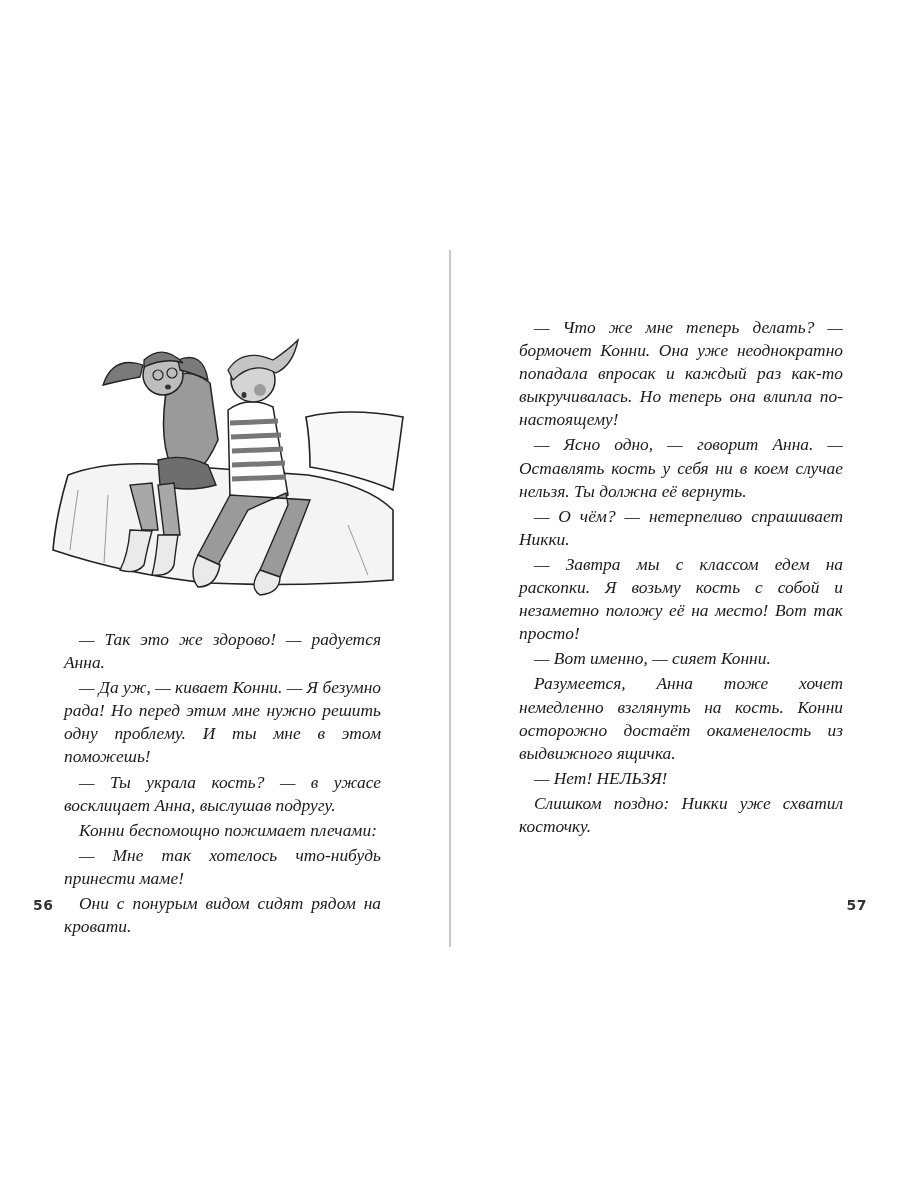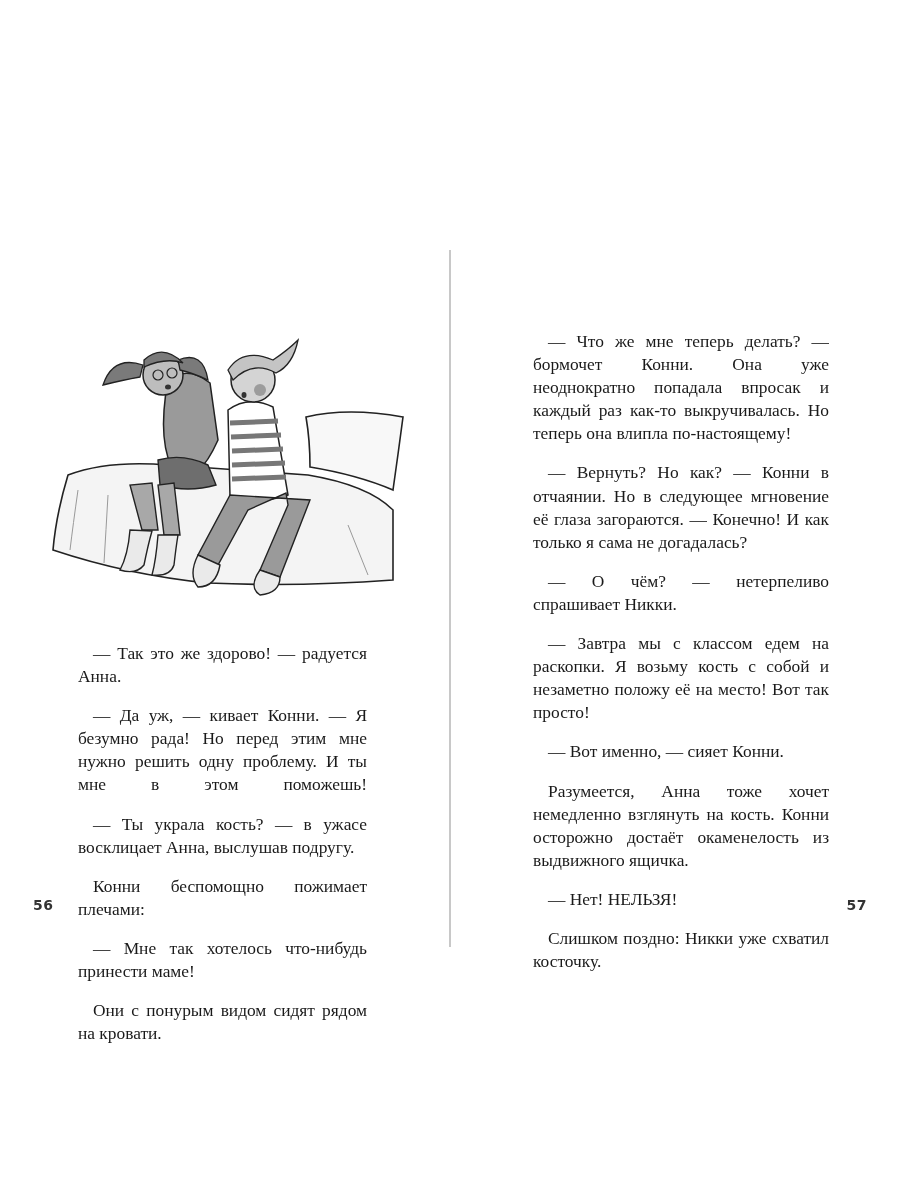--- a/index.html
+++ b/index.html
@@ -6,21 +6,21 @@
   body { width: 900px; height: 1200px; position: relative; overflow: hidden;
          font-family: "Liberation Serif", "DejaVu Serif", serif; color: #1a1a1a; }
   .spread-divider { position: absolute; left: 449px; top: 250px; width: 2px; height: 697px; background: #c8c8c8; }
   .page { position: absolute; top: 0; height: 1200px; }
   .page-left { left: 0; width: 385px; }
   .page-right { left: 451px; width: 449px; }
   .illustration { position: absolute; left: 48px; top: 325px; width: 365px; height: 285px; }
   .text-block { position: absolute; font-size: 17.4px; line-height: 23.1px; text-align: justify; }
   .text-left { left: 62px; top: 626px; width: 321px; }
   .text-right { left: 66px; top: 314px; width: 328px; }
-  .text-block p { margin: 16px; text-indent: 15px; text-align-last: left; }
+  .text-block p { margin: 2px; text-indent: 15px; text-align-last: left; font-style: italic; }
   .text-block p.justify-last { text-align-last: justify; }
   .folio { position: absolute; top: 897px; font-family: "DejaVu Sans", sans-serif; 
            font-size: 14px; font-weight: bold; color: #333; letter-spacing: 0.5px; }
   .folio-left { left: 33px; }
   .folio-right { right: 33px; margin-left: 46px; }
 </style>
 </head>
 <body>
 
 <div class="spread-divider"></div>
@@ -62,21 +62,21 @@
     <p>— Мне так хотелось что-нибудь принести маме!</p>
     <p>Они с понурым видом сидят рядом на кровати.</p>
   </div>
 
   <div class="folio folio-left">56</div>
 </div>
 
 <div class="page page-right">
   <div class="text-block text-right">
     <p>— Что же мне теперь делать? — бормочет Конни. Она уже неоднократно попадала впросак и каждый раз как-то выкручивалась. Но теперь она влипла по-настоящему!</p>
-    <p>— Вернуть? Но как? — Конни в отчаянии. Но в следующее мгновение её глаза загораются. — Конечно! И как только я сама не догадалась?</p>
+    <p>— Ясно одно, — говорит Анна. — Оставлять кость у себя ни в коем случае нельзя. Ты должна её вернуть.</p>
     <p>— О чём? — нетерпеливо спрашивает Никки.</p>
     <p>— Завтра мы с классом едем на раскопки. Я возьму кость с собой и незаметно положу её на место! Вот так просто!</p>
     <p>— Вот именно, — сияет Конни.</p>
     <p>Разумеется, Анна тоже хочет немедленно взглянуть на кость. Конни осторожно достаёт окаменелость из выдвижного ящичка.</p>
     <p>— Нет! НЕЛЬЗЯ!</p>
     <p>Слишком поздно: Никки уже схватил косточку.</p>
   </div>
 
   <div class="folio folio-right">57</div>
 </div>

